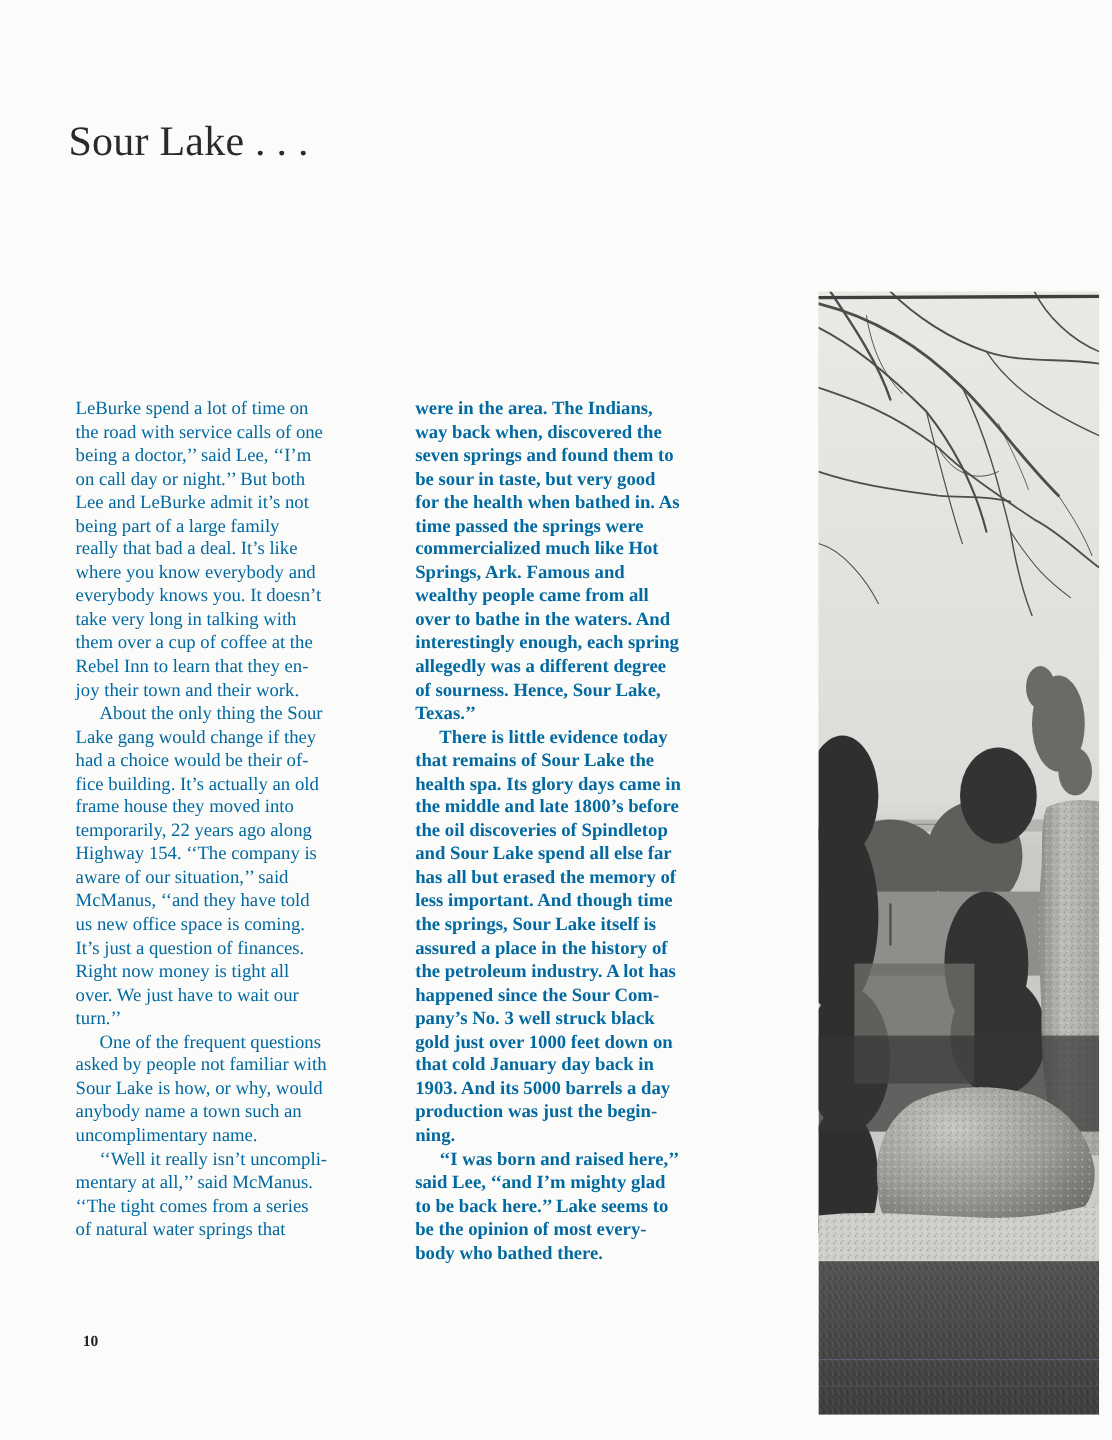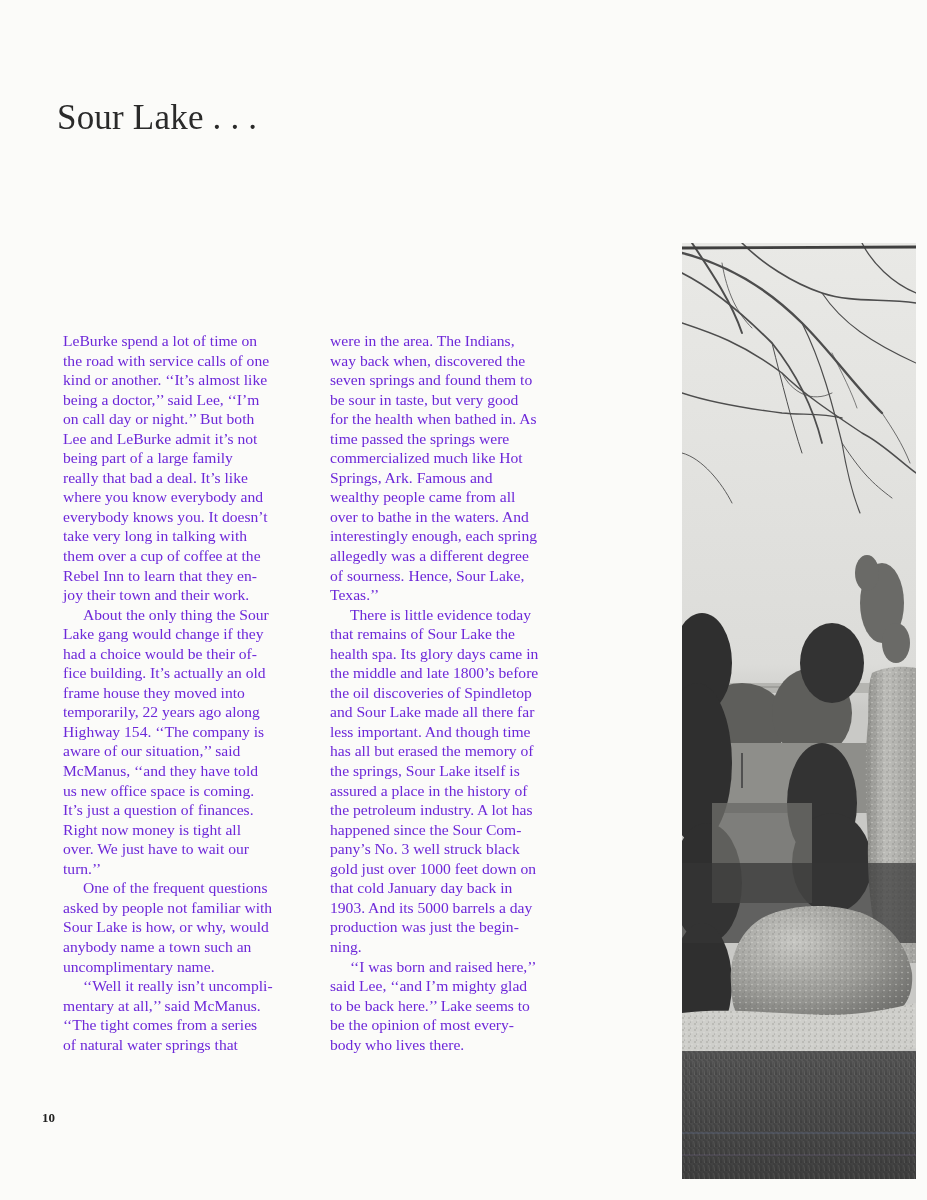--- a/index.html
+++ b/index.html
@@ -26,33 +26,33 @@
       color: #2a2a2a;
       white-space: nowrap;
       line-height: 1;
     }
     .column {
       position: absolute;
       top: 331px;
       width: 260px;
       font-size: 15.6px;
       line-height: 19.55px;
-      color: #6d28d9;
+      color: #0369a1;
     }
     .col-left { left: 63px; }
-    .col-right { left: 330px; }
+    .col-right { left: 346px; font-weight: bold; }
     .line {
       display: block;
       white-space: nowrap;
       height: 19.55px;
     }
     .line.indent { padding-left: 20px; }
     .page-number {
       position: absolute;
-      left: 42px;
+      left: 69px;
       top: 1110px;
       font-size: 13px;
       font-weight: bold;
       color: #222;
     }
     .photo {
       position: absolute;
       left: 682px;
       top: 243px;
       width: 234px;
@@ -63,21 +63,20 @@
     .photo svg { display: block; }
   </style>
 </head>
 <body>
 
 <h1 class="title">Sour Lake . . .</h1>
 
 <div class="column col-left">
     <span class="line">LeBurke spend a lot of time on</span>
     <span class="line">the road with service calls of one</span>
-    <span class="line">kind or another. ‘‘It’s almost like</span>
     <span class="line">being a doctor,’’ said Lee, ‘‘I’m</span>
     <span class="line">on call day or night.’’ But both</span>
     <span class="line">Lee and LeBurke admit it’s not</span>
     <span class="line">being part of a large family</span>
     <span class="line">really that bad a deal. It’s like</span>
     <span class="line">where you know everybody and</span>
     <span class="line">everybody knows you. It doesn’t</span>
     <span class="line">take very long in talking with</span>
     <span class="line">them over a cup of coffee at the</span>
     <span class="line">Rebel Inn to learn that they en-</span>
@@ -119,38 +118,38 @@
     <span class="line">over to bathe in the waters. And</span>
     <span class="line">interestingly enough, each spring</span>
     <span class="line">allegedly was a different degree</span>
     <span class="line">of sourness. Hence, Sour Lake,</span>
     <span class="line">Texas.’’</span>
     <span class="line indent">There is little evidence today</span>
     <span class="line">that remains of Sour Lake the</span>
     <span class="line">health spa. Its glory days came in</span>
     <span class="line">the middle and late 1800’s before</span>
     <span class="line">the oil discoveries of Spindletop</span>
-    <span class="line">and Sour Lake made all there far</span>
+    <span class="line">and Sour Lake spend all else far</span>
+    <span class="line">has all but erased the memory of</span>
     <span class="line">less important. And though time</span>
-    <span class="line">has all but erased the memory of</span>
     <span class="line">the springs, Sour Lake itself is</span>
     <span class="line">assured a place in the history of</span>
     <span class="line">the petroleum industry. A lot has</span>
     <span class="line">happened since the Sour Com-</span>
     <span class="line">pany’s No. 3 well struck black</span>
     <span class="line">gold just over 1000 feet down on</span>
     <span class="line">that cold January day back in</span>
     <span class="line">1903. And its 5000 barrels a day</span>
     <span class="line">production was just the begin-</span>
     <span class="line">ning.</span>
     <span class="line indent">‘‘I was born and raised here,’’</span>
     <span class="line">said Lee, ‘‘and I’m mighty glad</span>
     <span class="line">to be back here.’’ Lake seems to</span>
     <span class="line">be the opinion of most every-</span>
-    <span class="line">body who lives there.</span>
+    <span class="line">body who bathed there.</span>
   </div>
 
 <div class="page-number">10</div>
 
 <div class="photo">
   <svg width="234" height="936" viewBox="0 0 234 936" xmlns="http://www.w3.org/2000/svg">
     <defs>
       <linearGradient id="skyGrad" x1="0" y1="0" x2="0" y2="1">
         <stop offset="0" stop-color="#e9e9e6"></stop>
         <stop offset="0.45" stop-color="#dcdcd9"></stop>

